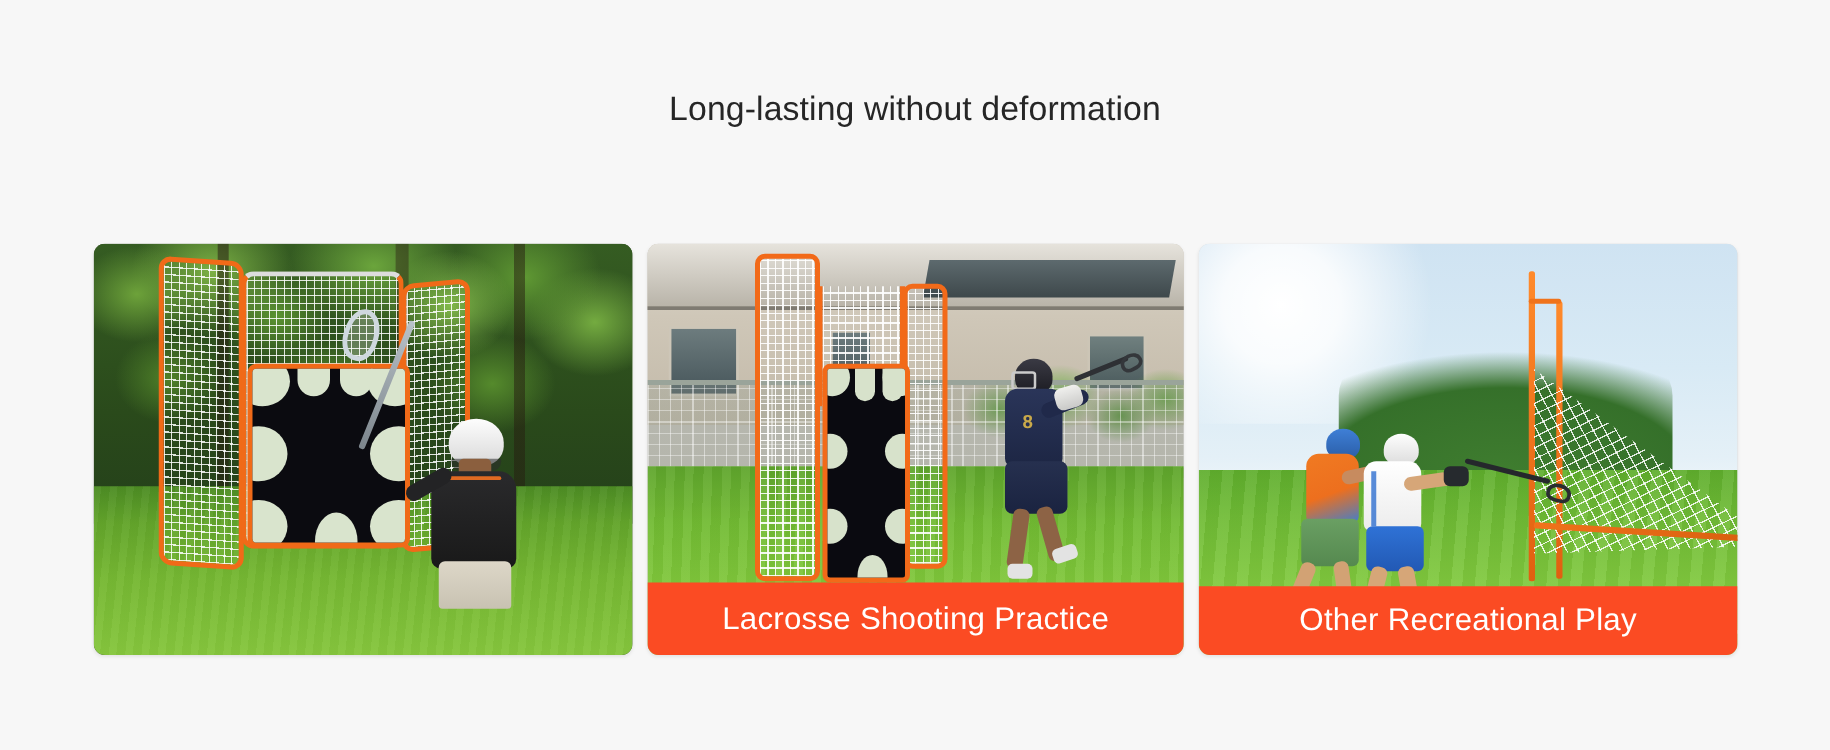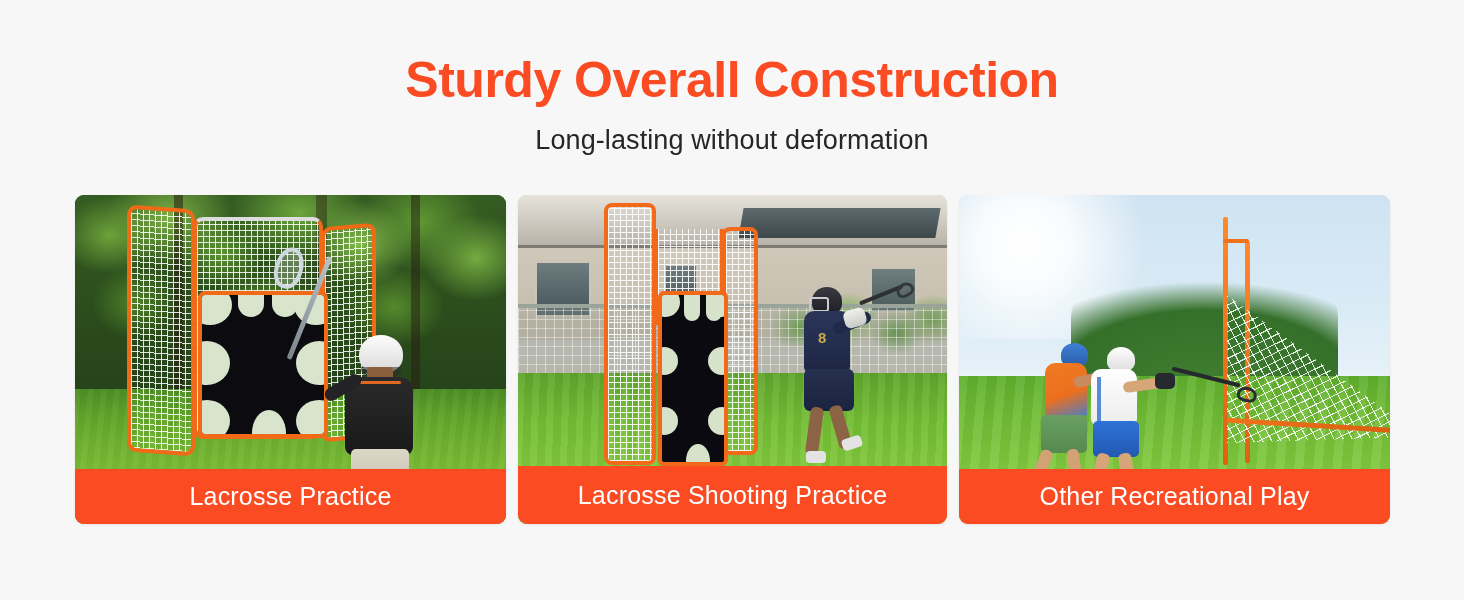--- a/index.html
+++ b/index.html
@@ -381,21 +381,20 @@
   .p3-legB2{position:absolute; left:42px; top:106px; width:13px; height:40px; background:#d6a678; border-radius:5px; transform:rotate(-10deg);}
   .p3-shB1{position:absolute; left:8px; top:142px; width:22px; height:11px; background:#f0f0f0; border-radius:4px;}
   .p3-shB2{position:absolute; left:48px; top:140px; width:24px; height:11px; background:#ef7a22; border-radius:4px;}
 </style>
 </head>
 <body>
 
 <div class="page">
 
   <div class="header">
-    <div class="headline">Sturdy Overall Construction</div>
     <div class="subhead">Long-lasting without deformation</div>
   </div>
 
   <div class="cards">
 
     <div class="card card-1">
       <div class="photo">
         <div class="p1-sky"></div>
         <div class="p1-trees"></div>
         <div class="p1-trunks"></div>
@@ -421,21 +420,20 @@
         <div class="p1-stick"></div>
 
         <div class="p1-player">
           <div class="p1-helmet"></div>
           <div class="p1-neck"></div>
           <div class="p1-torso"></div>
           <div class="p1-arm"></div>
           <div class="p1-shorts"></div>
         </div>
       </div>
-      <div class="caption">Lacrosse Practice</div>
     </div>
 
     <div class="card card-2">
       <div class="photo">
         <div class="p2-sky"></div>
         <div class="p2-house"></div>
         <div class="p2-roof"></div>
         <div class="p2-roof2"></div>
         <div class="p2-win1"></div>
         <div class="p2-win2"></div>

